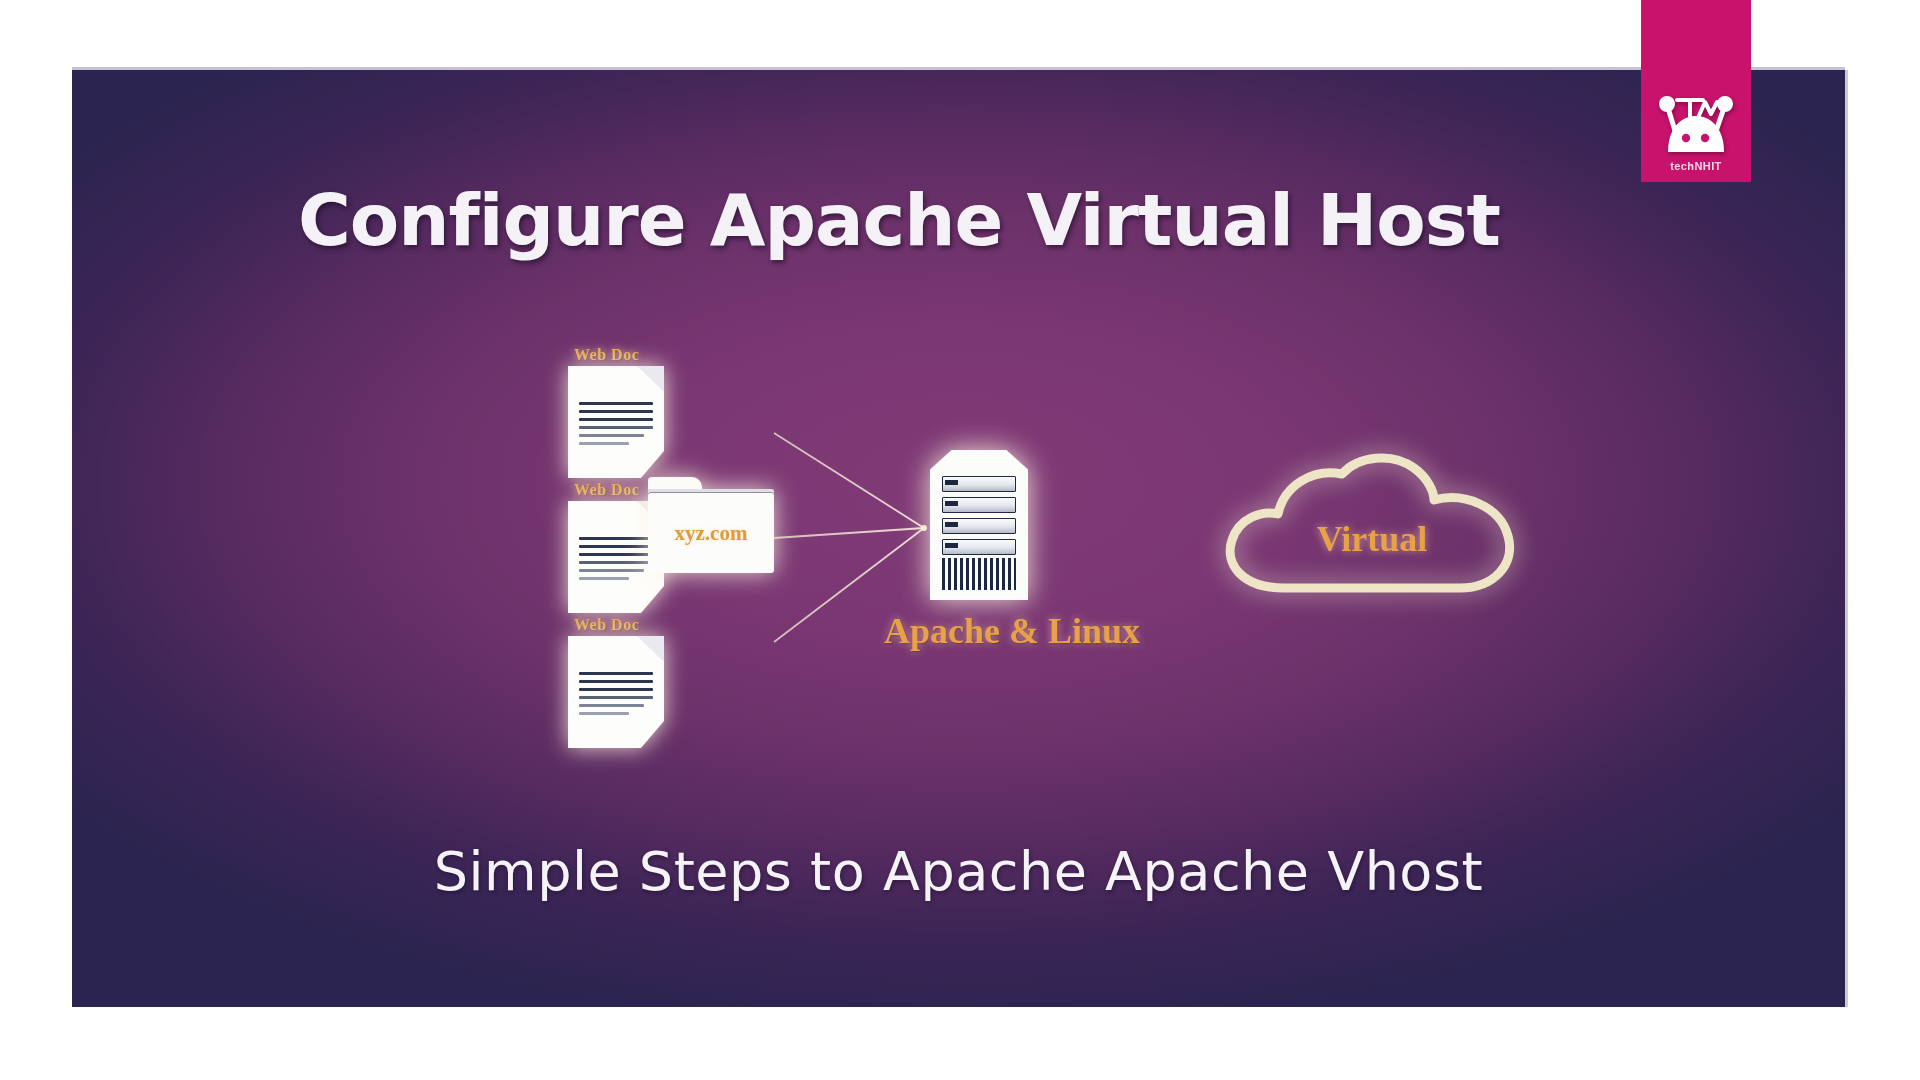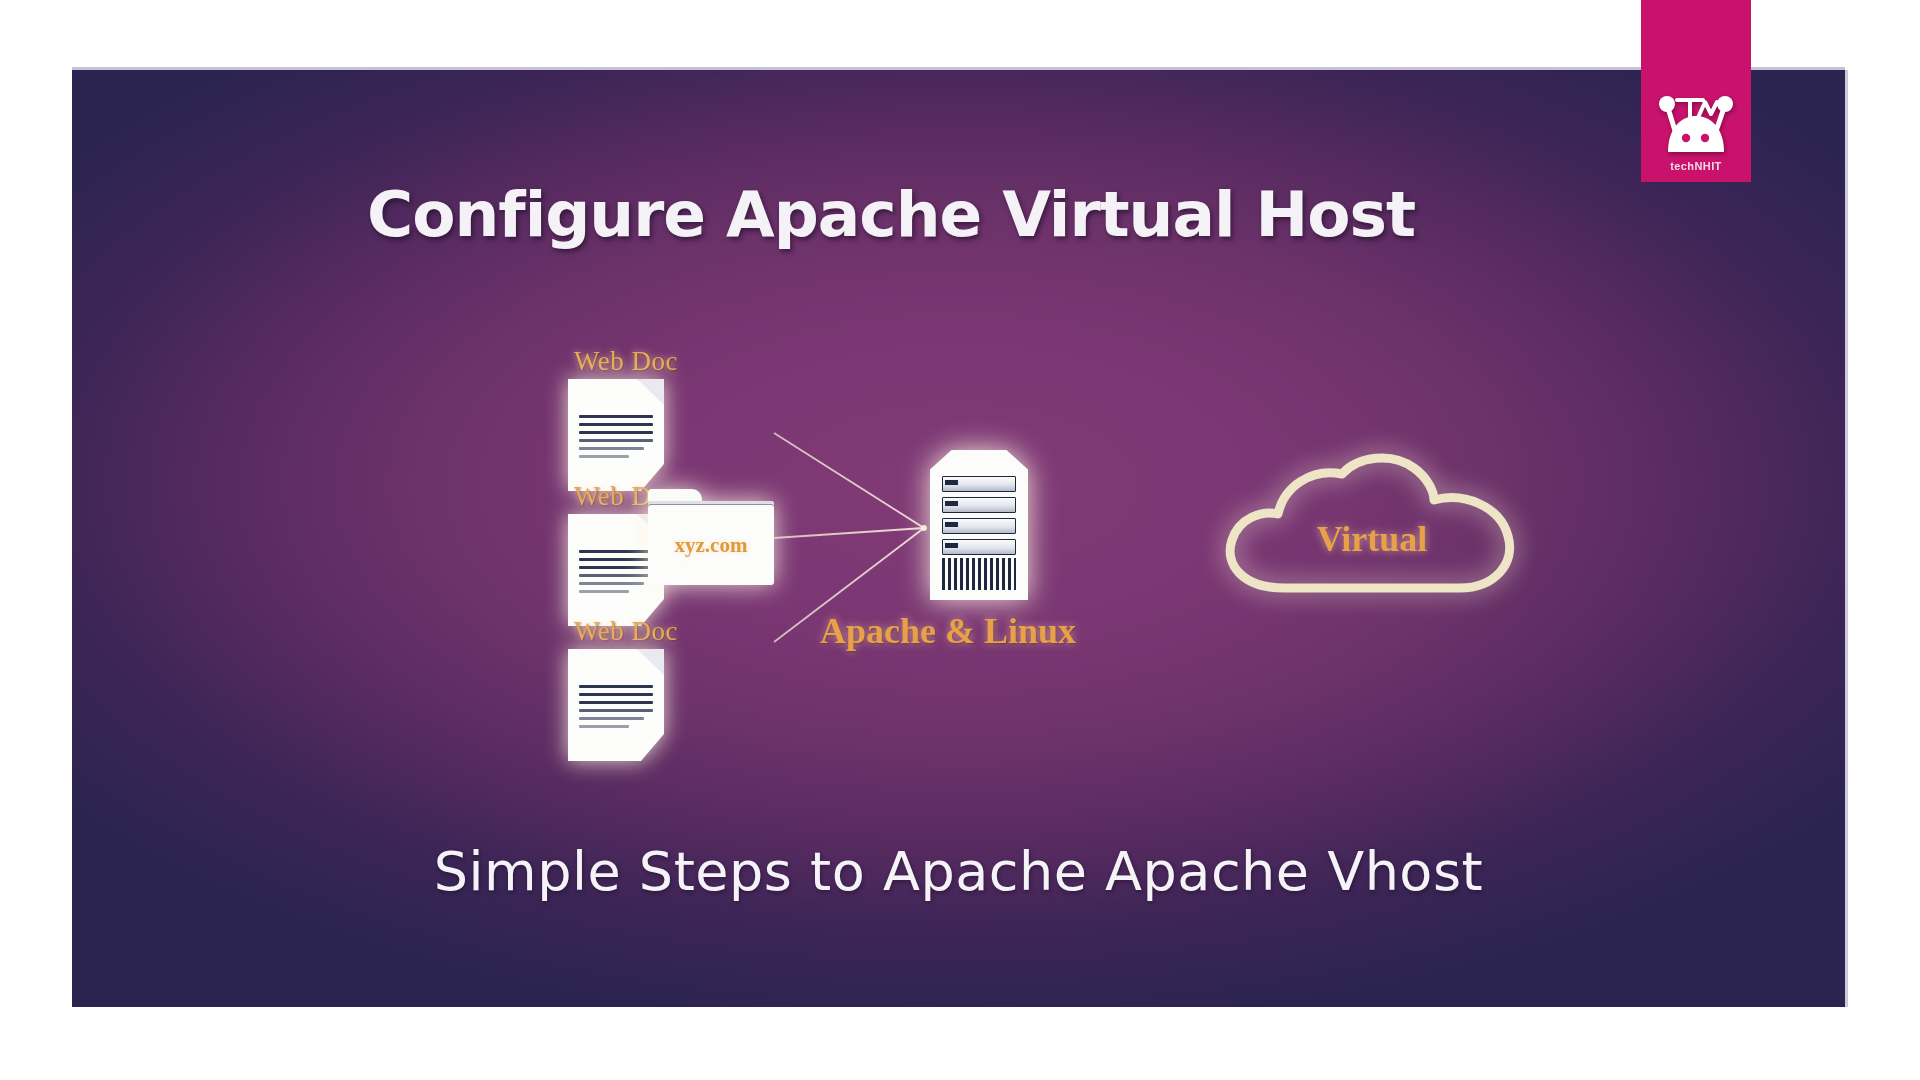--- a/index.html
+++ b/index.html
@@ -67,26 +67,27 @@
 
   
   #title {
     position: absolute;
     left: 0;
     top: 108px;
     width: 1638px;
     text-align: center;
     font-family: "DejaVu Sans", sans-serif;
     font-weight: 700;
-    font-size: 63px;
+    font-size: 72px;
     letter-spacing: -1px;
     color: #f4f1f7;
     text-shadow: 2px 3px 5px rgba(20,8,30,0.55);
     white-space: nowrap;
     z-index: 6;
+    padding-left: 8px;
   }
 
   
   #subtitle {
     position: absolute;
     left: 0;
     top: 770px;
     width: 1773px;
     text-align: center;
     font-family: "DejaVu Sans", sans-serif;
@@ -106,22 +107,22 @@
     top: 200px;
     width: 1773px;
     height: 520px;
     z-index: 4;
   }
 
   
   .doc-group { position: absolute; width: 150px; }
   .doc-label {
     font-family: "Liberation Serif", serif;
-    font-weight: 400;
-    font-size: 27px;
+    font-weight: 700;
+    font-size: 16px;
     color: #e8a854;
     text-shadow: 0 0 7px rgba(255,220,170,0.75), 1px 1px 2px rgba(60,20,10,0.6);
     letter-spacing: 0.5px;
     margin-left: 6px;
     margin-bottom: 2px;
     white-space: nowrap;
   }
   .doc-icon {
     position: relative;
     width: 96px;
@@ -239,21 +240,21 @@
     background: repeating-linear-gradient(90deg,
       #1e2740 0px, #1e2740 3px,
       #fcfcfa 3px, #fcfcfa 6px);
   }
 
   #server-label {
     position: absolute;
     left: 748px;
     top: 340px;
     width: 320px;
-    text-align: left;
+    text-align: right;
     font-family: "Liberation Serif", serif;
     font-weight: 700;
     font-size: 36px;
     color: #e8a049;
     text-shadow: 0 0 8px rgba(255,220,170,0.55), 1px 1px 2px rgba(60,20,10,0.5);
     white-space: nowrap;
   }
 
   
   #cloud {
@@ -391,21 +392,21 @@
               <i></i>
               <i></i>
               <i></i>
               <i></i>
               <i></i>
             </div>
         </div>
       </div>
 
 
-      <div class="folder-group" style="left:576px; top:219px;">
+      <div class="folder-group" style="left:576px; top:207px;">
         <div class="folder-icon">
           <div class="folder-tab"></div>
           <div class="folder-body"></div>
           <div class="folder-name">xyz.com</div>
         </div>
       </div>
 
 
       <div id="server">
         <div class="server-body"></div>

